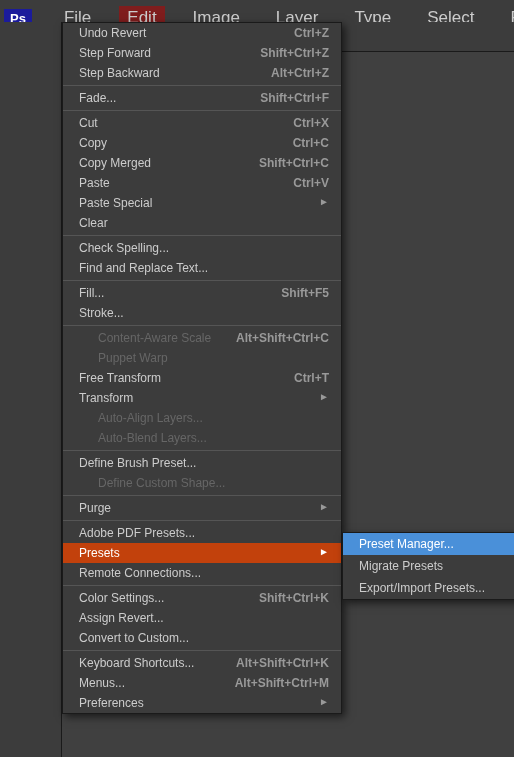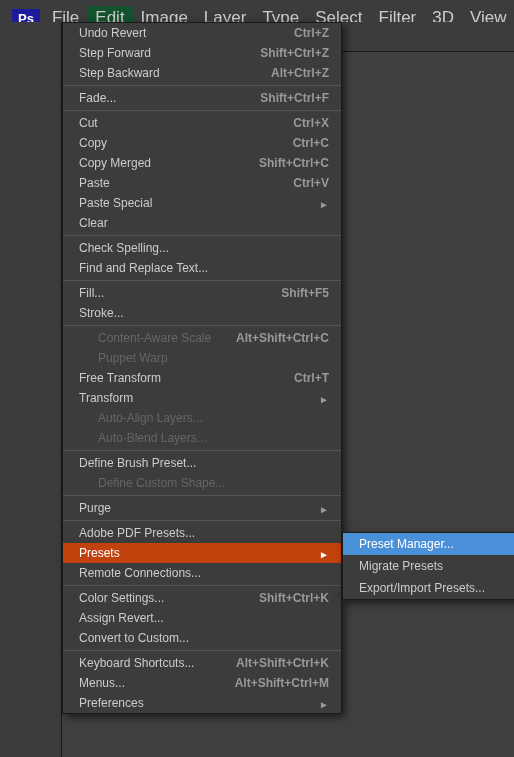--- a/index.html
+++ b/index.html
@@ -13,32 +13,33 @@
       overflow: hidden;
       position: relative;
     }
 
     
     .menu-bar {
       background: #3c3c3c;
       height: 37px;
       display: flex;
       align-items: center;
-      padding: 0 12px;
+      padding: 0 4px;
       border-bottom: 1px solid #1a1a1a;
+      gap: 20px;
     }
     .menu-bar-item {
       padding: 2px 8px;
       font-size: 17px;
       color: #ccc;
       cursor: pointer;
       white-space: nowrap;
     }
     .menu-bar-item:hover, .menu-bar-item.active {
-      background: #14532d;
+      background: #7f1d1d;
     }
     .menu-bar-item.ps-logo {
       background: #1b1b9b;
       color: white;
       font-weight: bold;
       font-size: 13px;
       padding: 2px 6px;
       margin-right: 4px;
     }
 
@@ -85,21 +86,21 @@
       left: 62px;
       width: 280px;
       background: #3c3c3c;
       border: 1px solid #1a1a1a;
       box-shadow: 3px 3px 8px rgba(0,0,0,0.6);
       z-index: 100;
     }
 
     .menu-item {
       display: flex;
-      align-items: flex-end;
+      align-items: flex-start;
       padding: 3px 12px 3px 16px;
       cursor: pointer;
       color: #ccc;
       font-size: 12px;
       justify-content: space-between;
       min-height: 20px;
     }
     .menu-item.disabled {
       color: #666;
       cursor: default;

